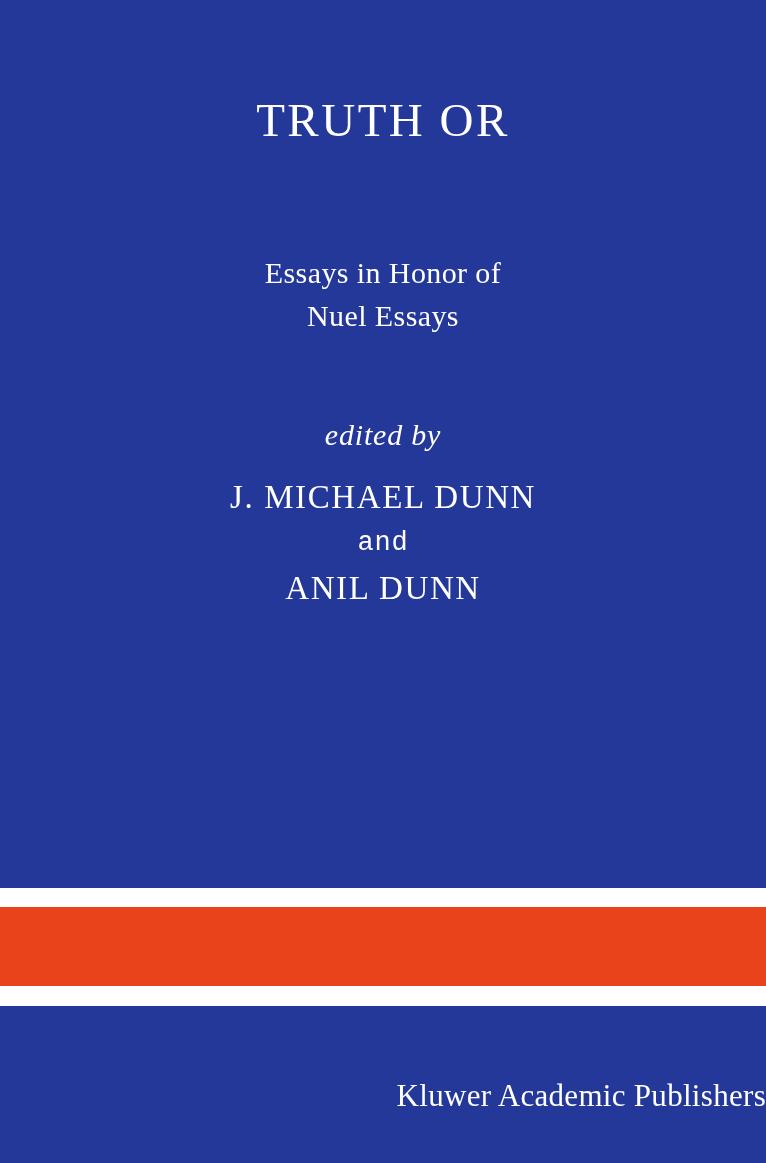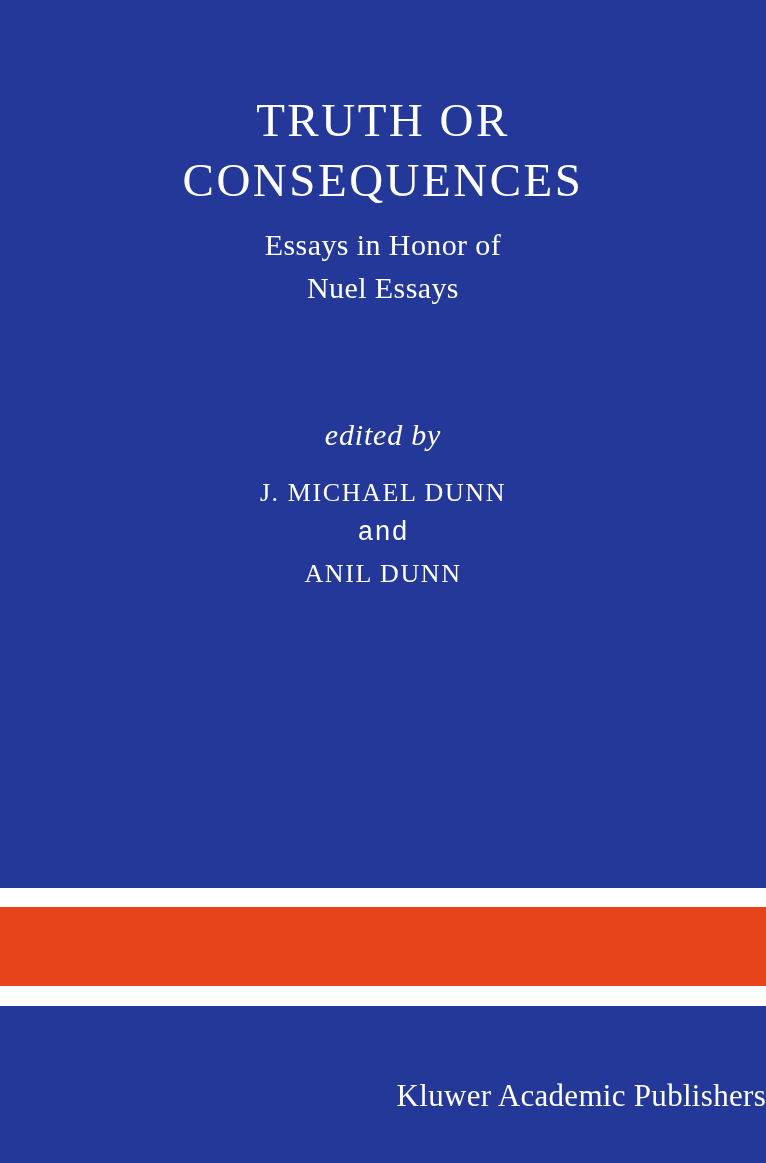--- a/index.html
+++ b/index.html
@@ -39,21 +39,21 @@
     color: #ffffff;
     font-family: "Liberation Serif", serif;
     font-size: 47px;
     letter-spacing: 2.5px;
     line-height: 1.28;
     font-weight: 400;
     white-space: nowrap;
   }
   .subtitle-block {
     position: absolute;
-    top: 224px;
+    top: 252px;
     left: 0;
     right: 0;
     text-align: center;
   }
   .subtitle-line {
     color: #ffffff;
     font-family: "Liberation Serif", serif;
     font-size: 30px;
     line-height: 1.42;
     letter-spacing: 0.4px;
@@ -70,21 +70,21 @@
     color: #ffffff;
     font-family: "Liberation Serif", serif;
     font-style: italic;
     font-size: 30px;
     letter-spacing: 0.8px;
     margin-bottom: 22px;
   }
   .editor-name {
     color: #ffffff;
     font-family: "Liberation Serif", serif;
-    font-size: 26px;
+    font-size: 33px;
     letter-spacing: 1.6px;
     line-height: 1.45;
   }
   .editor-conj {
     color: #ffffff;
     font-family: Liberation Mono, monospace;
     font-size: 27px;
     letter-spacing: 0.8px;
     line-height: 1.6;
   }
@@ -124,21 +124,20 @@
 </style>
 </head>
 <body>
 
 <div class="cover">
 
   <div class="top-panel">
 
     <div class="title-block">
       <div class="title-line">TRUTH OR</div>
-      <div class="title-line">CONSEQUENCES</div>
     </div>
 
     <div class="subtitle-block">
       <div class="subtitle-line">Essays in Honor of</div>
       <div class="subtitle-line">Nuel Essays</div>
     </div>
 
     <div class="editors-block">
       <div class="edited-by">edited by</div>
       <div class="editor-name">J. MICHAEL DUNN</div>

